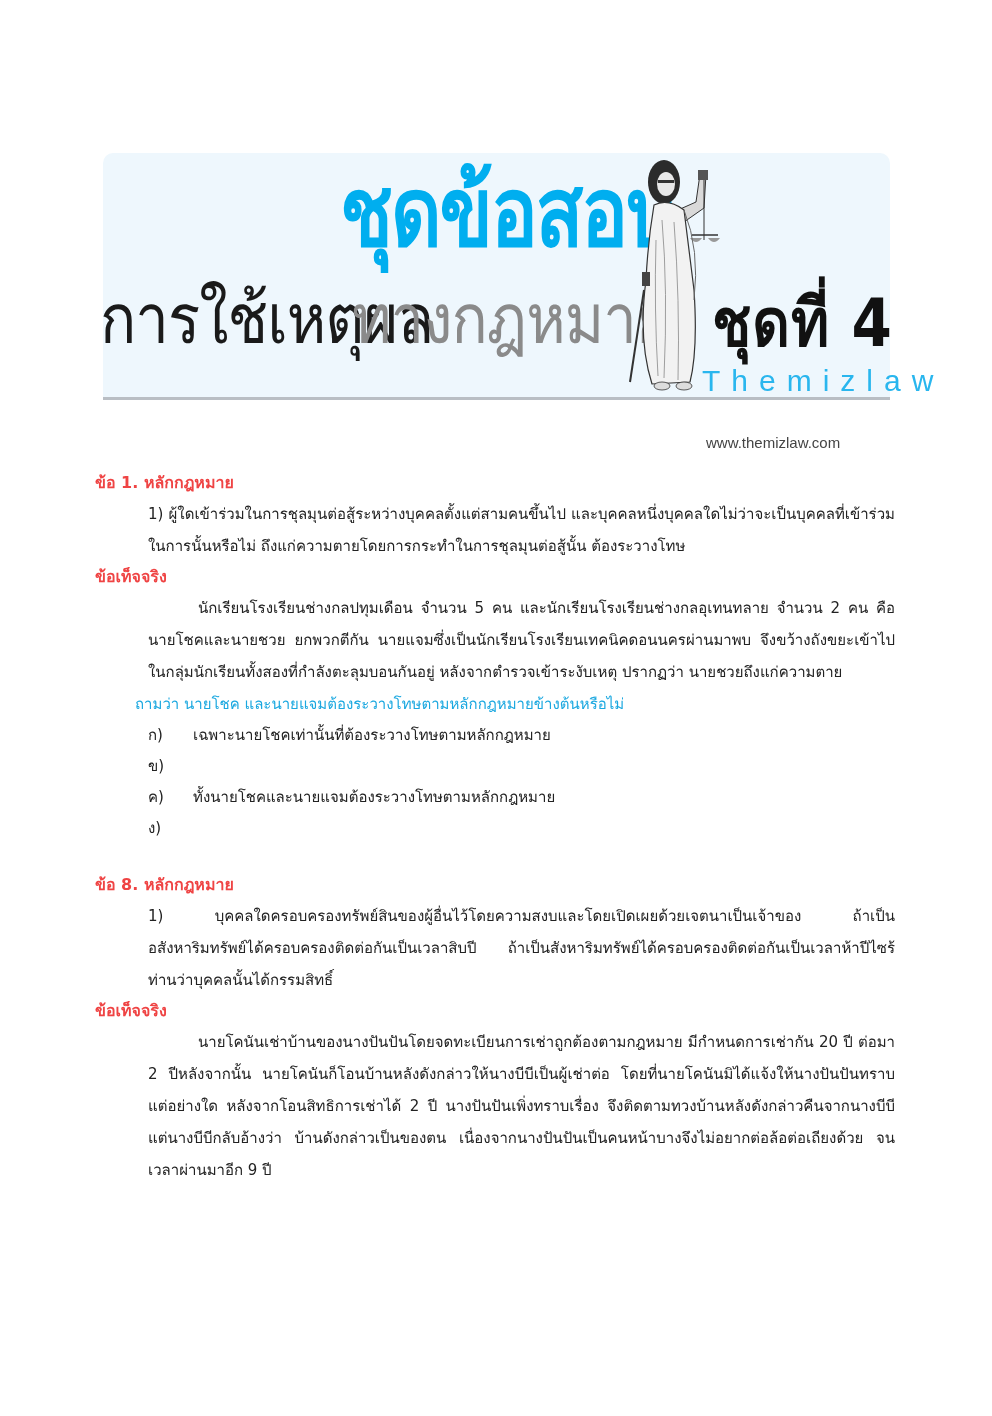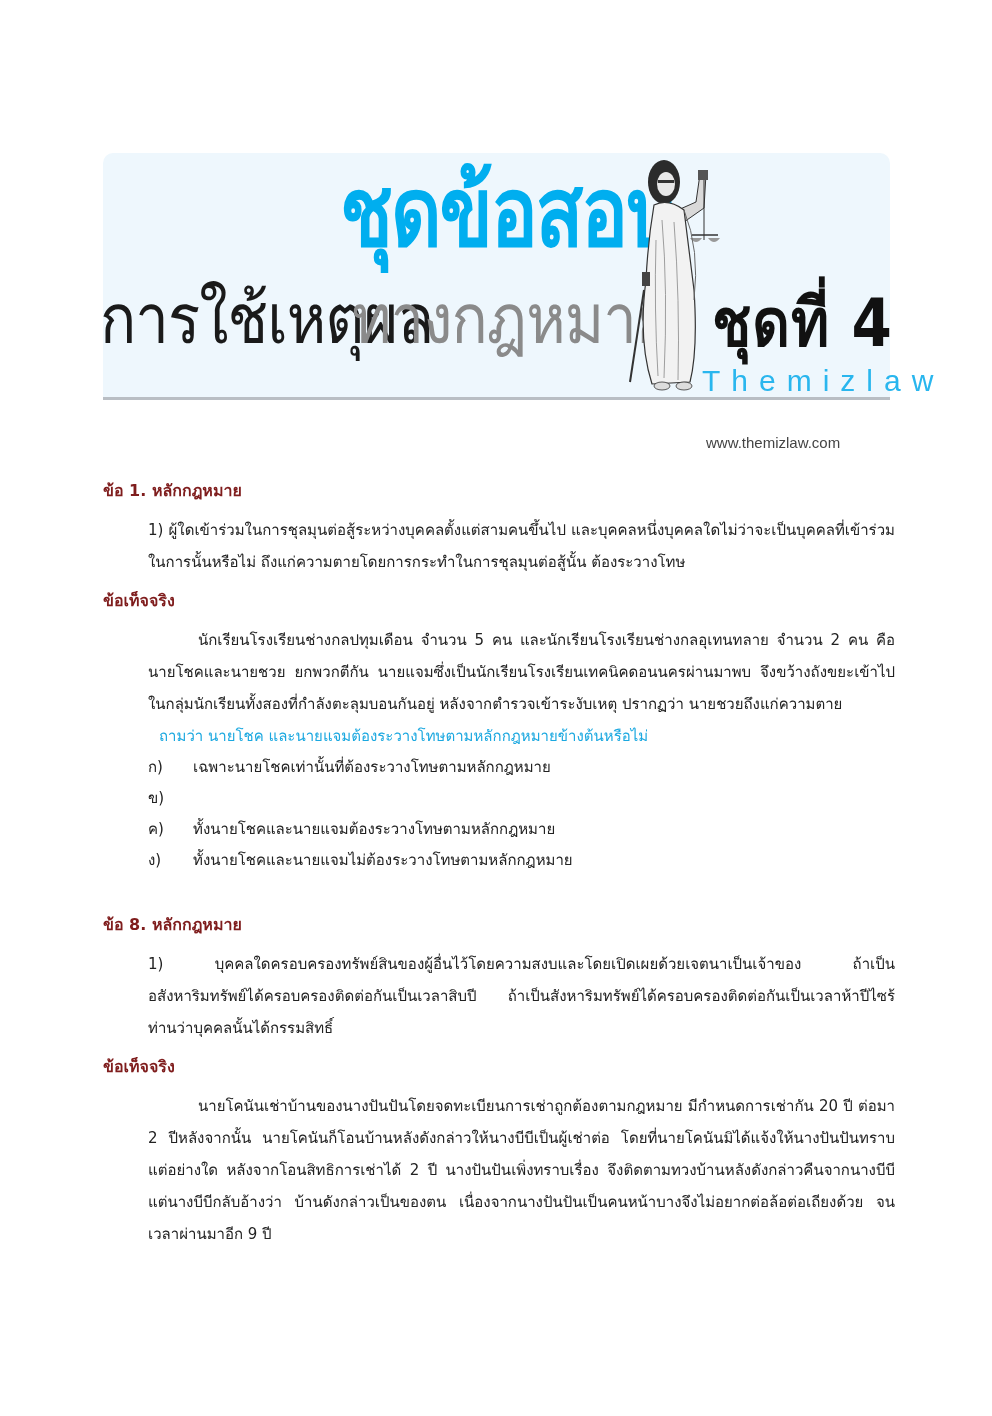--- a/index.html
+++ b/index.html
@@ -45,26 +45,26 @@
     position:absolute; left:706px; top:402px;
     font-family:"Liberation Sans", sans-serif; font-size:15px; color:#444;margin-top:32px;
   }
   .statue {
     position:absolute; left:628px; top:150px; width:110px; height:248px;
   }
   .content {
     position:absolute; left:95px; top:468px; width:800px;
     font-family:"DejaVu Sans", sans-serif; font-size:15px; color:#222;
   }
-  .h-blue { color:#7f1d1d; font-size:16px; line-height:30px; margin:8px; }
+  .h-blue { color:#ef4444; font-size:16px; line-height:30px; margin:0; }
   .para {
     margin:0 0 0 53px; line-height:32px; text-align:justify;
   }
   .indent { text-indent:50px; }
-  .question { color:#1ba8e0; margin-left:64px; line-height:32px; }
+  .question { color:#1ba8e0; margin-left:40px; line-height:32px; }
   .choice { display:flex; margin-left:53px; line-height:31px; }
   .choice .lbl { width:45px; }
   .gap { height:26px; }
 </style>
 </head>
 <body>
 
 <div class="banner"></div>
 
 <div class="title-main">ชุดข้อสอบ</div>
@@ -113,21 +113,20 @@
     </div>
     <div class="choice">
       <span class="lbl">ข)</span>
     </div>
     <div class="choice">
       <span class="lbl">ค)</span>
       <span>ทั้งนายโชคและนายแจมต้องระวางโทษตามหลักกฎหมาย</span>
     </div>
     <div class="choice">
       <span class="lbl">ง)</span>
-      <span>ทั้งนายโชคและนายแจมไม่ต้องระวางโทษตามหลักกฎหมาย</span>
     </div>
   </section>
 
   <div class="gap"></div>
 
   <section>
     <h3 class="h-blue">ข้อ 8. หลักกฎหมาย</h3>
     <p class="para">1) บุคคลใดครอบครองทรัพย์สินของผู้อื่นไว้โดยความสงบและโดยเปิดเผยด้วยเจตนาเป็นเจ้าของ ถ้าเป็นอสังหาริมทรัพย์ได้ครอบครองติดต่อกันเป็นเวลาสิบปี  ถ้าเป็นสังหาริมทรัพย์ได้ครอบครองติดต่อกันเป็นเวลาห้าปีไซร้ ท่านว่าบุคคลนั้นได้กรรมสิทธิ์</p>
     <h3 class="h-blue">ข้อเท็จจริง</h3>
     <p class="para indent">นายโคนันเช่าบ้านของนางปันปันโดยจดทะเบียนการเช่าถูกต้องตามกฎหมาย  มีกำหนดการเช่ากัน 20 ปี ต่อมา 2 ปีหลังจากนั้น นายโคนันก็โอนบ้านหลังดังกล่าวให้นางบีบีเป็นผู้เช่าต่อ โดยที่นายโคนันมิได้แจ้งให้นางปันปันทราบแต่อย่างใด หลังจากโอนสิทธิการเช่าได้ 2 ปี นางปันปันเพิ่งทราบเรื่อง  จึงติดตามทวงบ้านหลังดังกล่าวคืนจากนางบีบี  แต่นางบีบีกลับอ้างว่า  บ้านดังกล่าวเป็นของตน  เนื่องจากนางปันปันเป็นคนหน้าบางจึงไม่อยากต่อล้อต่อเถียงด้วย  จนเวลาผ่านมาอีก 9 ปี</p>

